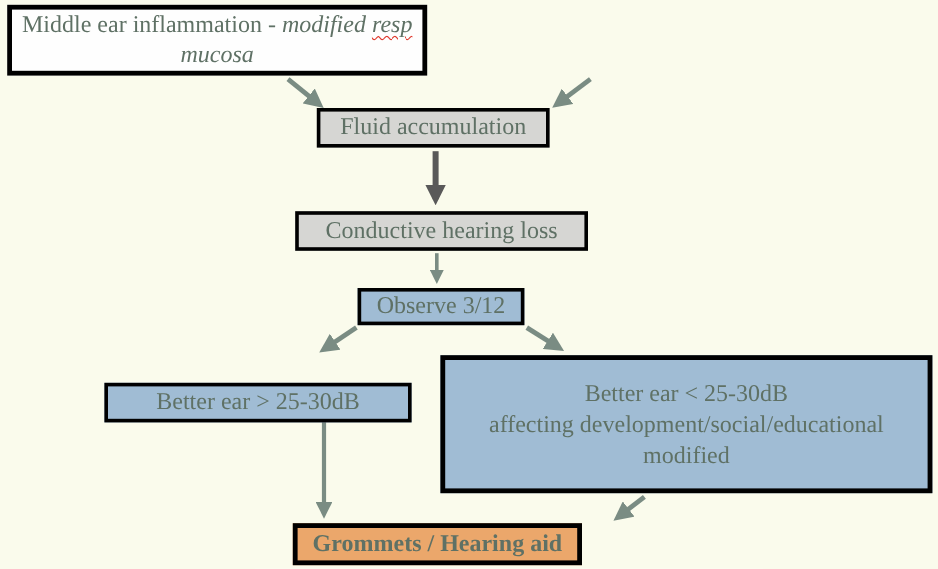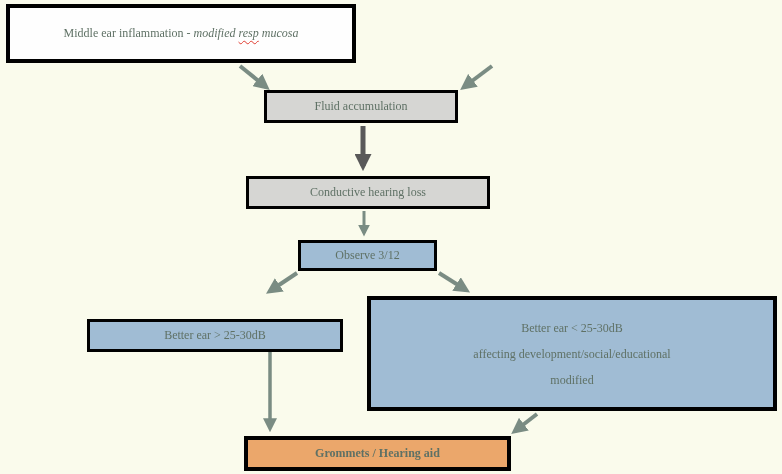--- a/index.html
+++ b/index.html
@@ -6,21 +6,21 @@
   .canvas{
     position:relative;width:782px;height:474px;
     background:var(--background,#fafbec);
     font-family:"Liberation Serif","DejaVu Serif",serif;
     color:var(--text,#5f7165);
     overflow:hidden;
   }
   .arrows{position:absolute;left:0;top:0;width:782px;height:474px;pointer-events:none}
   .box{
     position:absolute;display:flex;align-items:center;justify-content:center;
-    text-align:center;box-sizing:border-box;font-size:12px;line-height:1.25;
+    text-align:center;box-sizing:border-box;font-size:20px;line-height:1.25;
   }
   .b4{border:4px solid var(--border,#000)}
   .b3{border:3px solid var(--border,#000)}
   .bg-white{background:var(--box-white,#fefefe)}
   .bg-gray{background:var(--box-gray,#d6d6d3)}
   .bg-blue{background:var(--box-blue,#a0bcd4)}
   .bg-orange{background:var(--box-orange,#eba76b)}
   .it{font-style:italic}
   .misspell{
     text-decoration-line:underline;
@@ -82,17 +82,17 @@
   </div>
 
   <div class="box b4 bg-blue multiline" style="left:367px;top:296px;width:410px;height:115px;">
     <div>
       <div>Better ear &lt; 25-30dB</div>
       <div>affecting development/social/educational</div>
       <div>modified</div>
     </div>
   </div>
 
-  <div class="box b4 bg-orange bold" style="left:244px;top:436px;width:267px;height:35px;">
+  <div class="box b4 bg-orange bold" style="left:244px;top:436px;width:241px;height:35px;">
     <span>Grommets / Hearing aid</span>
   </div>
 
 </div>
 
 </body></html>

